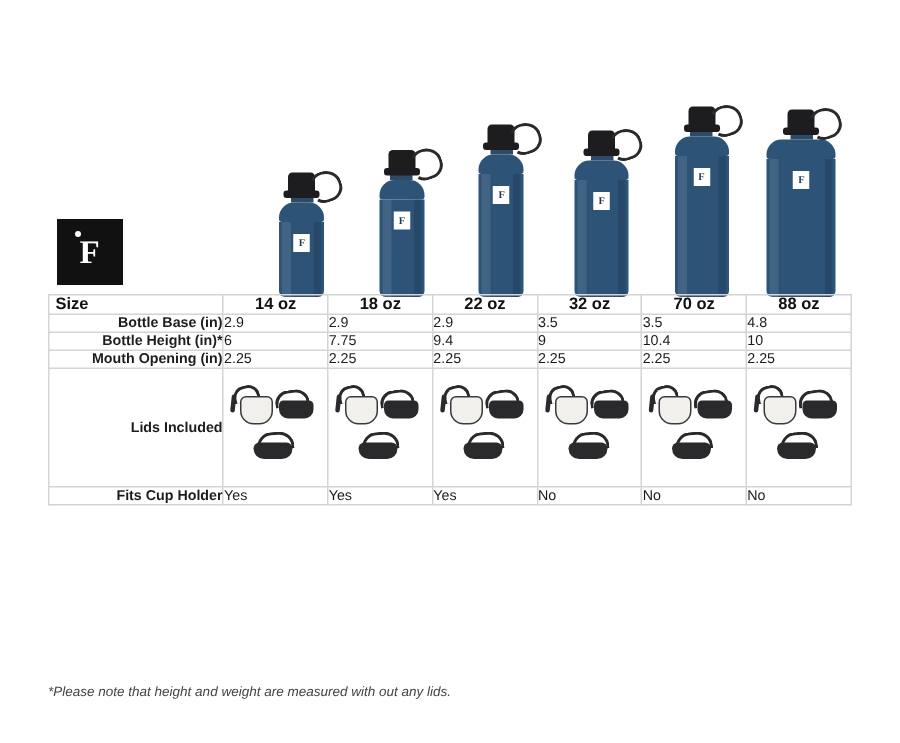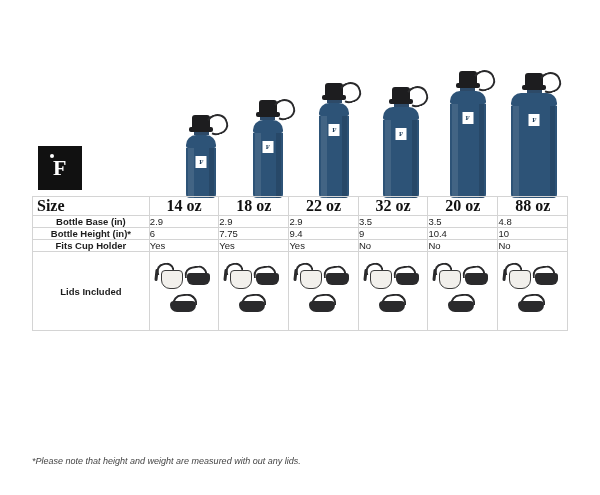--- a/index.html
+++ b/index.html
@@ -178,39 +178,38 @@
     font-size: 9.5px;
   }
   table.spec td, table.spec th {
     border: 1px solid #d4d4d4;
     padding: 0;
     vertical-align: middle;
   }
   .hdr-row th {
     border: none;
     border-bottom: 2px solid #1c1c1c;
-    font-size: 16px;
+    font-size: 11px;
     font-weight: bold;
     text-align: center;
     padding: 4px 0 7px 0;
     color: #111;
-    font-family: Liberation Serif, serif;
   }
   .hdr-row th.lbl {
     text-align: left;
     padding-left: 4px;
   }
   .col-label {
     width: 136px;
   }
   .col-val {
     width: 85px;
   }
   .row-label {
-    text-align: center;
+    text-align: right;
     padding: 8px 0 8px 10px;
     font-weight: bold;
     font-size: 9.5px;
     color: #1c1c1c;
   }
   .cell {
     font-size: 9.5px;
     color: #1c1c1c;
     padding: 8px 0;
   }
@@ -441,21 +440,21 @@
   </div>
 
   <table class="spec">
     <tbody>
         <tr class="hdr-row">
       <th class="lbl col-label">Size</th>
       <th class="col-val">14 oz</th>
       <th class="col-val">18 oz</th>
       <th class="col-val">22 oz</th>
       <th class="col-val">32 oz</th>
-      <th class="col-val">20 oz</th>
+      <th class="col-val">70 oz</th>
       <th class="col-val">88 oz</th>
     </tr>
 
     <tr>
       <td class="row-label">Bottle Base (in)</td>
       <td class="cell">2.9</td>
       <td class="cell">2.9</td>
       <td class="cell">2.9</td>
       <td class="cell">3.5</td>
       <td class="cell">3.5</td>
@@ -465,141 +464,150 @@
     <tr>
       <td class="row-label">Bottle Height (in)*</td>
       <td class="cell">6</td>
       <td class="cell">7.75</td>
       <td class="cell">9.4</td>
       <td class="cell">9</td>
       <td class="cell">10.4</td>
       <td class="cell">10</td>
     </tr>
 
-
+    <tr>
+      <td class="row-label">Mouth Opening (in)</td>
+      <td class="cell">2.25</td>
+      <td class="cell">2.25</td>
+      <td class="cell">2.25</td>
+      <td class="cell">2.25</td>
+      <td class="cell">2.25</td>
+      <td class="cell">2.25</td>
+    </tr>
+
+
+    <tr>
+      <td class="row-label lids-label">Lids Included</td>
+
+      <td class="lids-cell">
+        <div class="lids-wrap">
+          <div class="lid lid-straw">
+                <div class="spout"></div>
+                <div class="stem"></div>
+                <div class="dome"></div>
+              </div>
+          <div class="lid lid-flip">
+                <div class="arm"></div>
+                <div class="base"></div>
+              </div>
+          <div class="lid lid-screw">
+                <div class="handle"></div>
+                <div class="disc"></div>
+              </div>
+        </div>
+      </td>
+
+      <td class="lids-cell">
+        <div class="lids-wrap">
+          <div class="lid lid-straw">
+                <div class="spout"></div>
+                <div class="stem"></div>
+                <div class="dome"></div>
+              </div>
+          <div class="lid lid-flip">
+                <div class="arm"></div>
+                <div class="base"></div>
+              </div>
+          <div class="lid lid-screw">
+                <div class="handle"></div>
+                <div class="disc"></div>
+              </div>
+        </div>
+      </td>
+
+      <td class="lids-cell">
+        <div class="lids-wrap">
+          <div class="lid lid-straw">
+                <div class="spout"></div>
+                <div class="stem"></div>
+                <div class="dome"></div>
+              </div>
+          <div class="lid lid-flip">
+                <div class="arm"></div>
+                <div class="base"></div>
+              </div>
+          <div class="lid lid-screw">
+                <div class="handle"></div>
+                <div class="disc"></div>
+              </div>
+        </div>
+      </td>
+
+      <td class="lids-cell">
+        <div class="lids-wrap">
+          <div class="lid lid-straw">
+                <div class="spout"></div>
+                <div class="stem"></div>
+                <div class="dome"></div>
+              </div>
+          <div class="lid lid-flip">
+                <div class="arm"></div>
+                <div class="base"></div>
+              </div>
+          <div class="lid lid-screw">
+                <div class="handle"></div>
+                <div class="disc"></div>
+              </div>
+        </div>
+      </td>
+
+      <td class="lids-cell">
+        <div class="lids-wrap">
+          <div class="lid lid-straw">
+                <div class="spout"></div>
+                <div class="stem"></div>
+                <div class="dome"></div>
+              </div>
+          <div class="lid lid-flip">
+                <div class="arm"></div>
+                <div class="base"></div>
+              </div>
+          <div class="lid lid-screw">
+                <div class="handle"></div>
+                <div class="disc"></div>
+              </div>
+        </div>
+      </td>
+
+      <td class="lids-cell">
+        <div class="lids-wrap">
+          <div class="lid lid-straw">
+                <div class="spout"></div>
+                <div class="stem"></div>
+                <div class="dome"></div>
+              </div>
+          <div class="lid lid-flip">
+                <div class="arm"></div>
+                <div class="base"></div>
+              </div>
+          <div class="lid lid-screw">
+                <div class="handle"></div>
+                <div class="disc"></div>
+              </div>
+        </div>
+      </td>
+    </tr>
 
     <tr>
       <td class="row-label">Fits Cup Holder</td>
       <td class="cell">Yes</td>
       <td class="cell">Yes</td>
       <td class="cell">Yes</td>
       <td class="cell">No</td>
       <td class="cell">No</td>
       <td class="cell">No</td>
     </tr>
-
-    <tr>
-      <td class="row-label lids-label">Lids Included</td>
-
-      <td class="lids-cell">
-        <div class="lids-wrap">
-          <div class="lid lid-straw">
-                <div class="spout"></div>
-                <div class="stem"></div>
-                <div class="dome"></div>
-              </div>
-          <div class="lid lid-flip">
-                <div class="arm"></div>
-                <div class="base"></div>
-              </div>
-          <div class="lid lid-screw">
-                <div class="handle"></div>
-                <div class="disc"></div>
-              </div>
-        </div>
-      </td>
-
-      <td class="lids-cell">
-        <div class="lids-wrap">
-          <div class="lid lid-straw">
-                <div class="spout"></div>
-                <div class="stem"></div>
-                <div class="dome"></div>
-              </div>
-          <div class="lid lid-flip">
-                <div class="arm"></div>
-                <div class="base"></div>
-              </div>
-          <div class="lid lid-screw">
-                <div class="handle"></div>
-                <div class="disc"></div>
-              </div>
-        </div>
-      </td>
-
-      <td class="lids-cell">
-        <div class="lids-wrap">
-          <div class="lid lid-straw">
-                <div class="spout"></div>
-                <div class="stem"></div>
-                <div class="dome"></div>
-              </div>
-          <div class="lid lid-flip">
-                <div class="arm"></div>
-                <div class="base"></div>
-              </div>
-          <div class="lid lid-screw">
-                <div class="handle"></div>
-                <div class="disc"></div>
-              </div>
-        </div>
-      </td>
-
-      <td class="lids-cell">
-        <div class="lids-wrap">
-          <div class="lid lid-straw">
-                <div class="spout"></div>
-                <div class="stem"></div>
-                <div class="dome"></div>
-              </div>
-          <div class="lid lid-flip">
-                <div class="arm"></div>
-                <div class="base"></div>
-              </div>
-          <div class="lid lid-screw">
-                <div class="handle"></div>
-                <div class="disc"></div>
-              </div>
-        </div>
-      </td>
-
-      <td class="lids-cell">
-        <div class="lids-wrap">
-          <div class="lid lid-straw">
-                <div class="spout"></div>
-                <div class="stem"></div>
-                <div class="dome"></div>
-              </div>
-          <div class="lid lid-flip">
-                <div class="arm"></div>
-                <div class="base"></div>
-              </div>
-          <div class="lid lid-screw">
-                <div class="handle"></div>
-                <div class="disc"></div>
-              </div>
-        </div>
-      </td>
-
-      <td class="lids-cell">
-        <div class="lids-wrap">
-          <div class="lid lid-straw">
-                <div class="spout"></div>
-                <div class="stem"></div>
-                <div class="dome"></div>
-              </div>
-          <div class="lid lid-flip">
-                <div class="arm"></div>
-                <div class="base"></div>
-              </div>
-          <div class="lid lid-screw">
-                <div class="handle"></div>
-                <div class="disc"></div>
-              </div>
-        </div>
-      </td>
-    </tr>
   </tbody>
     </table>
 
   <div class="footnote">*Please note that height and weight are measured with out any lids.</div>
 
 </div>
 
 </body></html>

